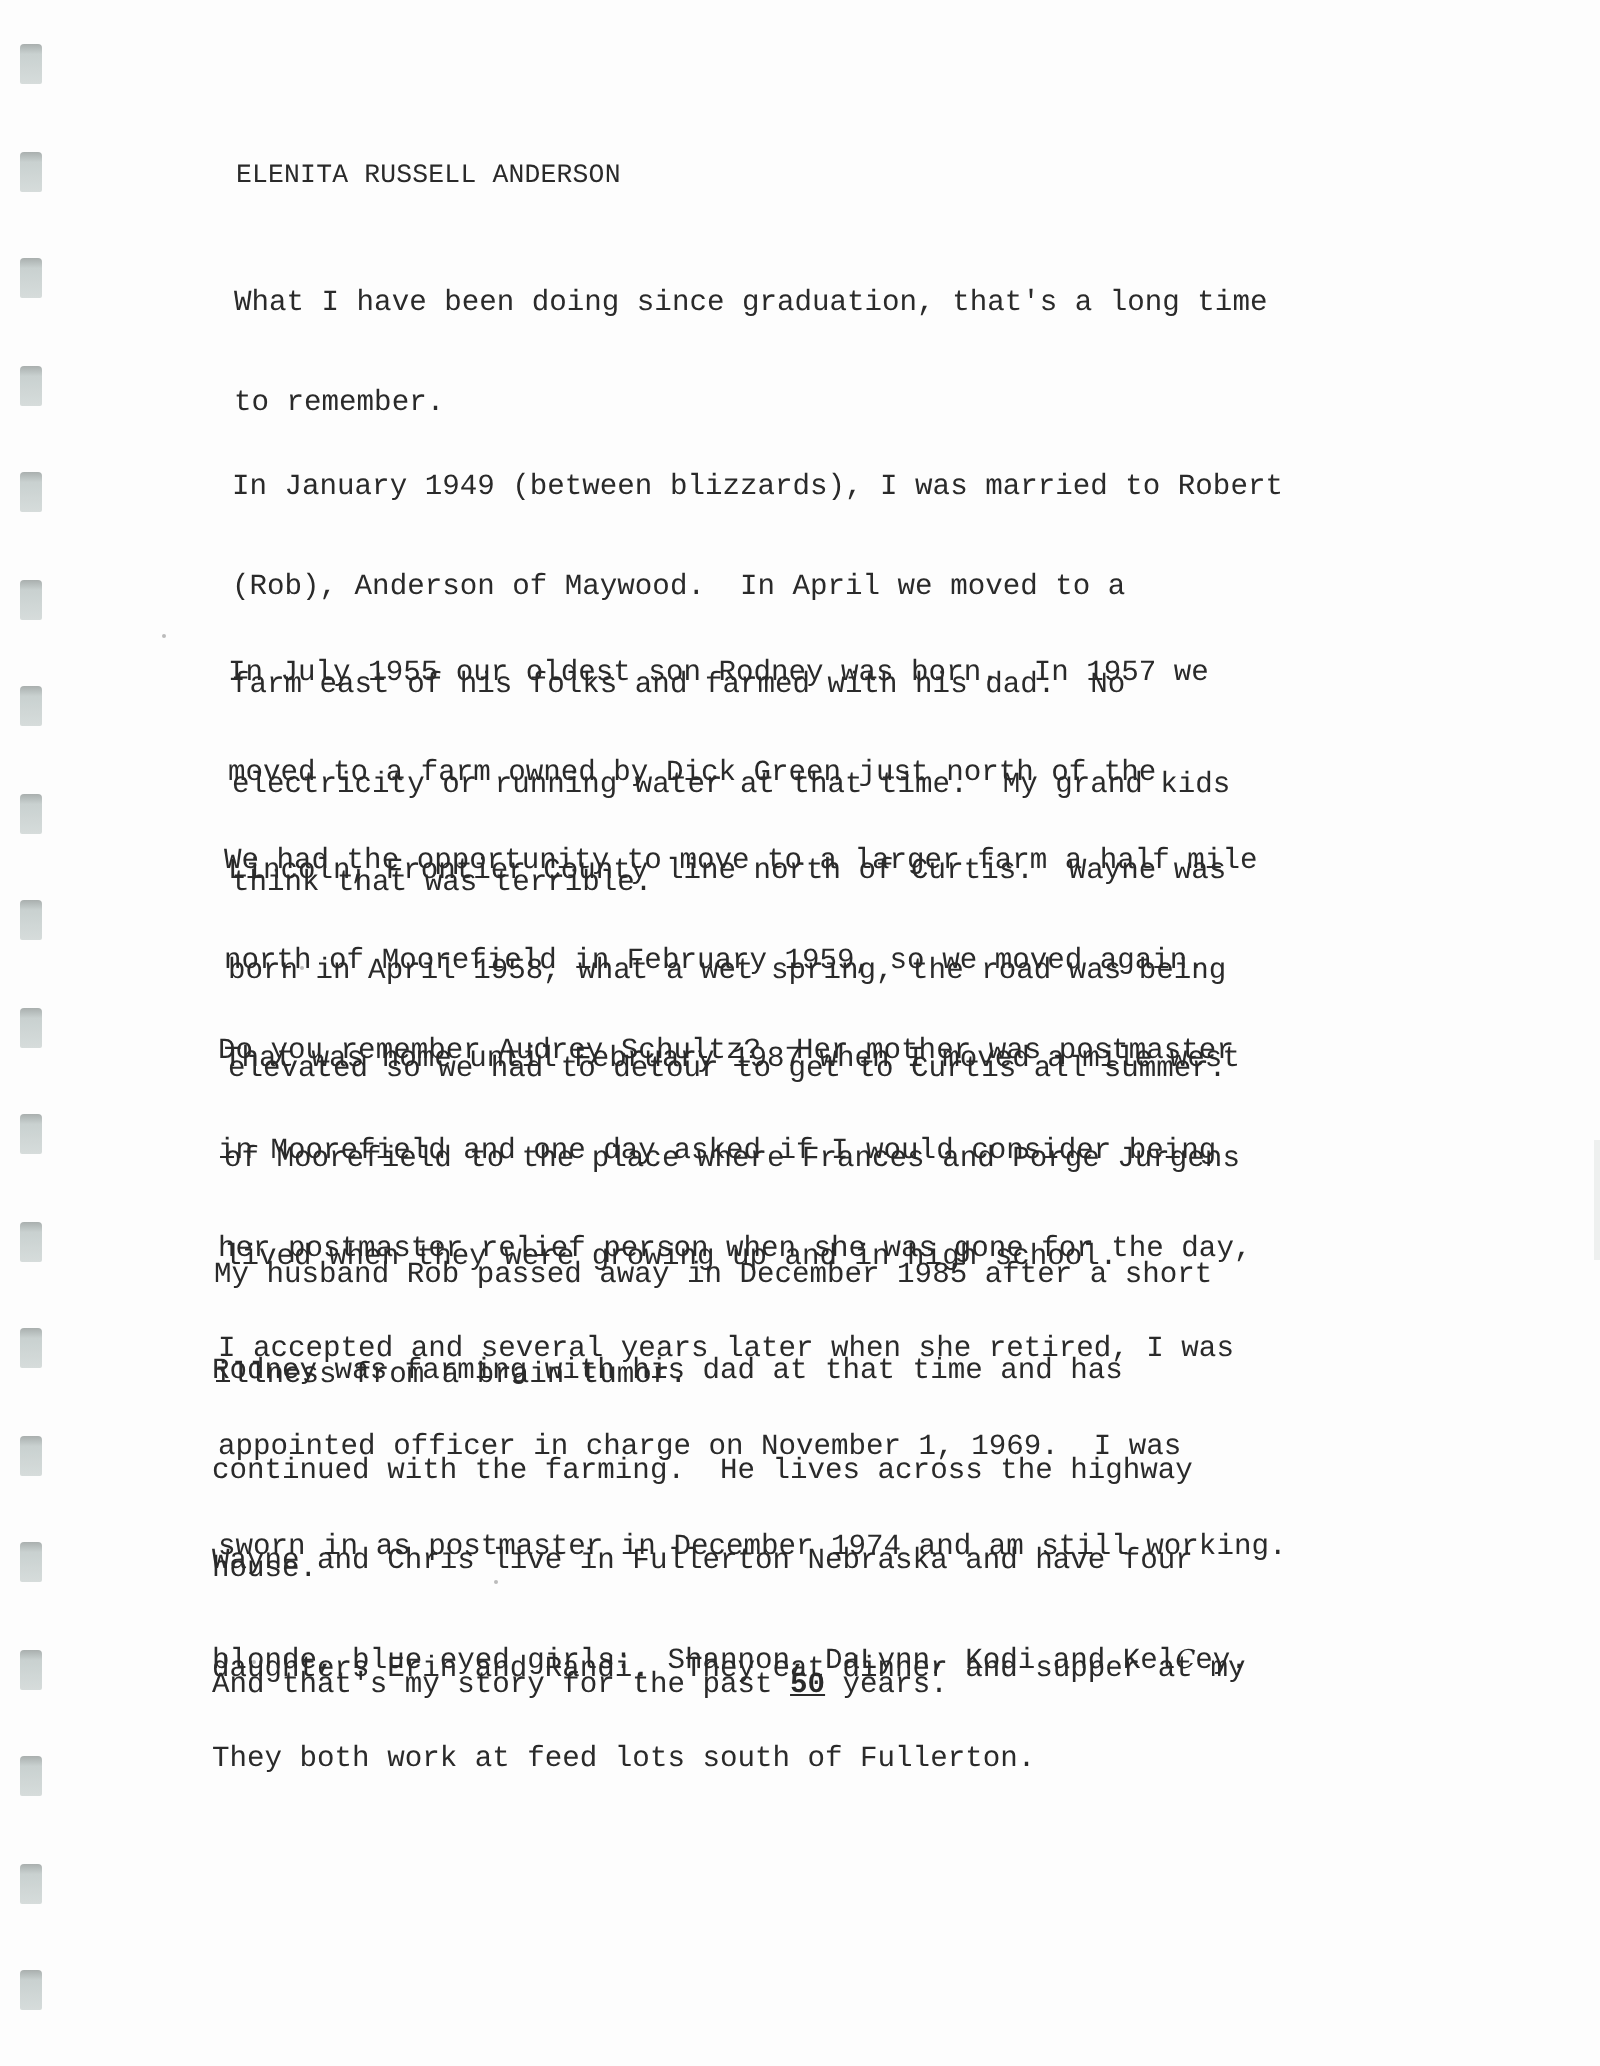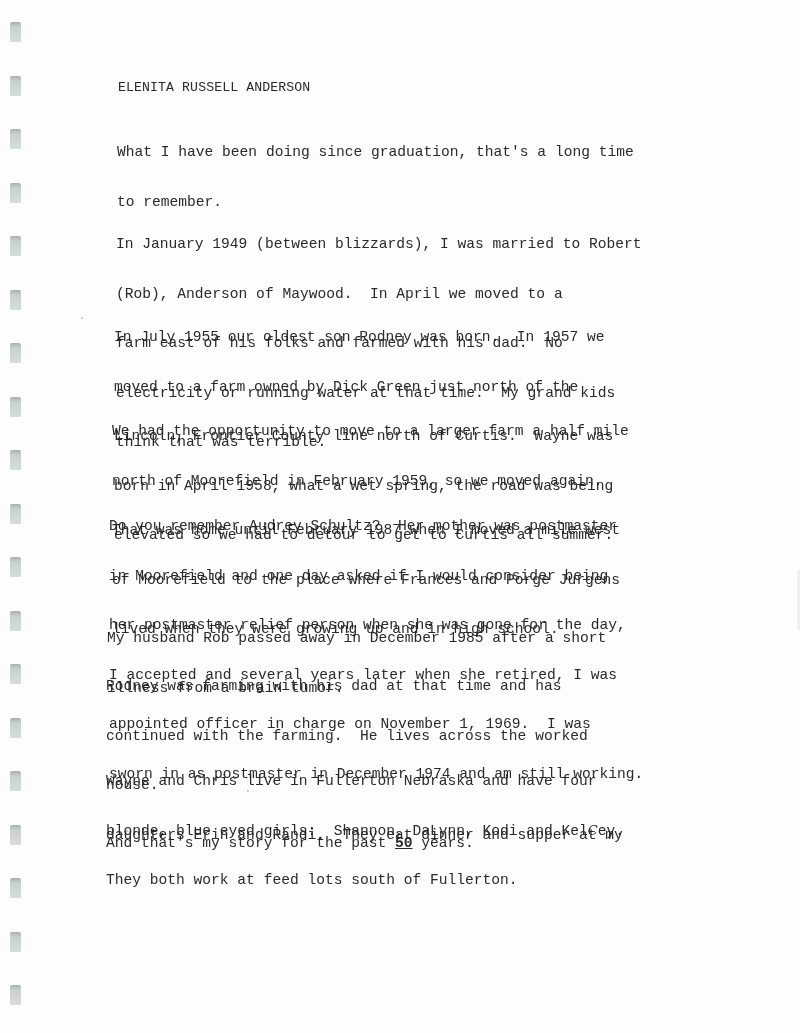--- a/index.html
+++ b/index.html
@@ -109,21 +109,21 @@
     <span class="line">sworn in as postmaster in December 1974 and am still working.</span>
   </div>
 
   <div class="para" style="left:107px; top:597px;">
     <span class="line">My husband Rob passed away in December 1985 after a short</span>
     <span class="line">illness from a brain tumor.</span>
   </div>
 
   <div class="para" style="left:106px; top:645px;">
     <span class="line">Rodney was farming with his dad at that time and has</span>
-    <span class="line">continued with the farming.  He lives across the worked</span>
+    <span class="line">continued with the farming.  He lives across the highway</span>
     <span class="line">house.</span>
     <span class="line">daughters Erin and Randi.  They eat dinner and supper at my</span>
   </div>
 
   <div class="para" style="left:106px; top:740px;">
     <span class="line">Wayne and Chris live in Fullerton Nebraska and have four</span>
     <span class="line"><span>blonde, blue eyed girls:  Shannon, DaLynn, Kodi and Kel</span><span class="handwritten">C</span><span>ey.</span></span>
     <span class="line">They both work at feed lots south of Fullerton.</span>
   </div>
 

